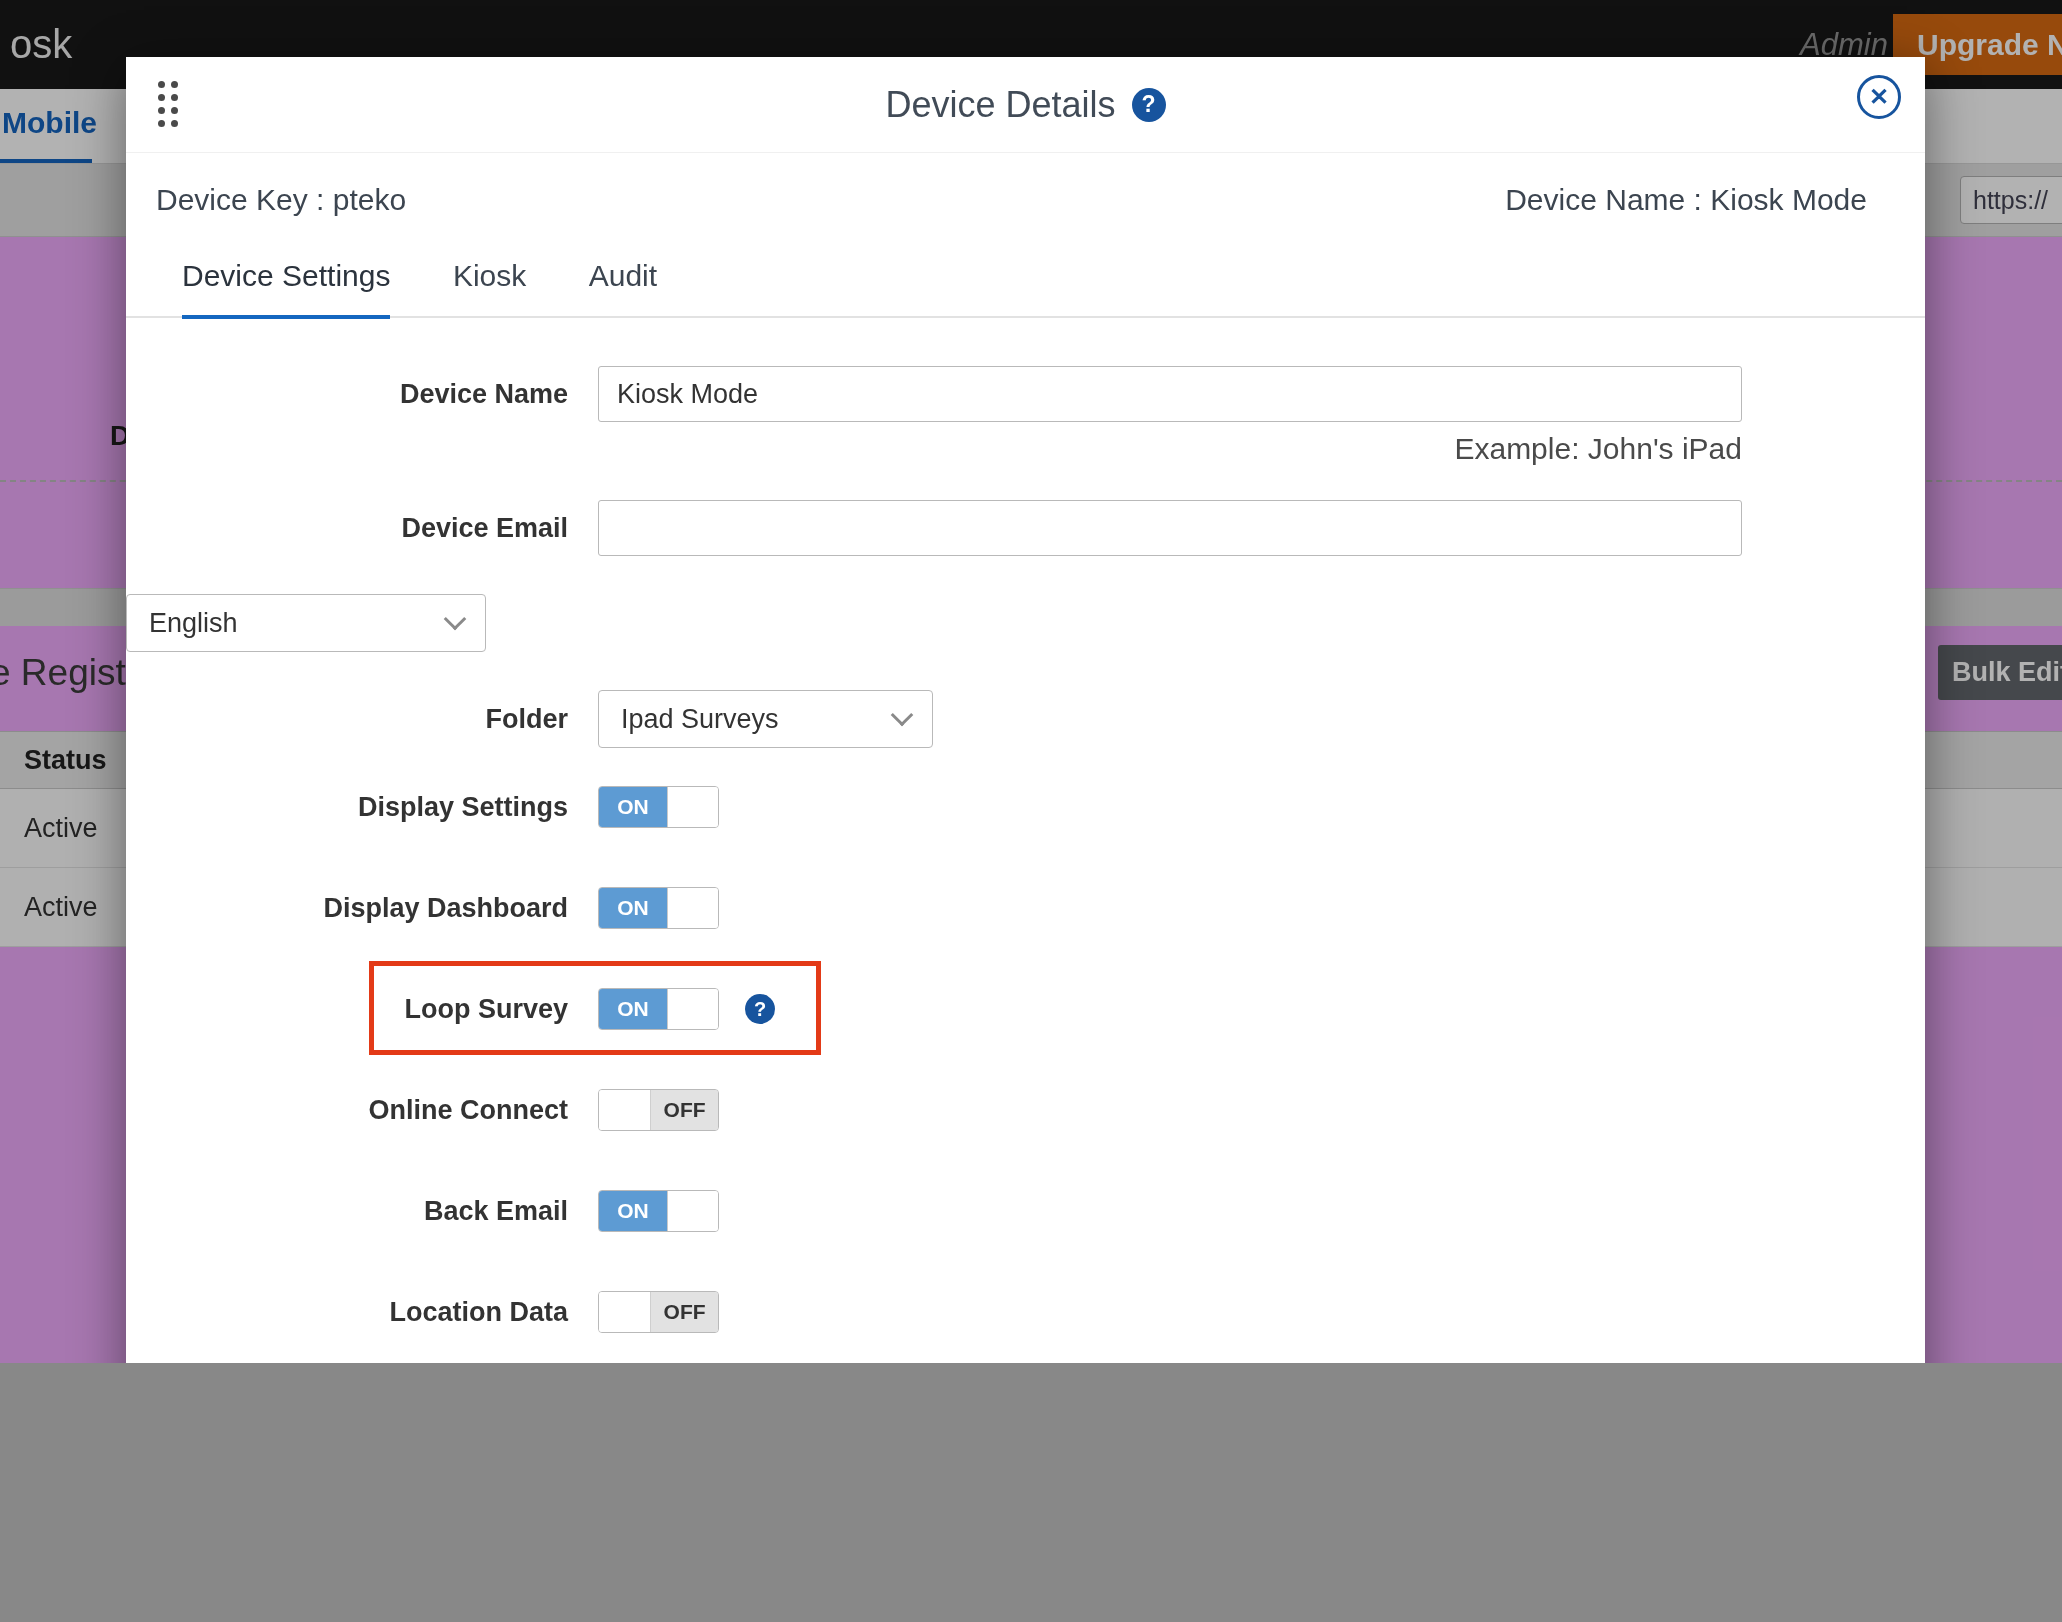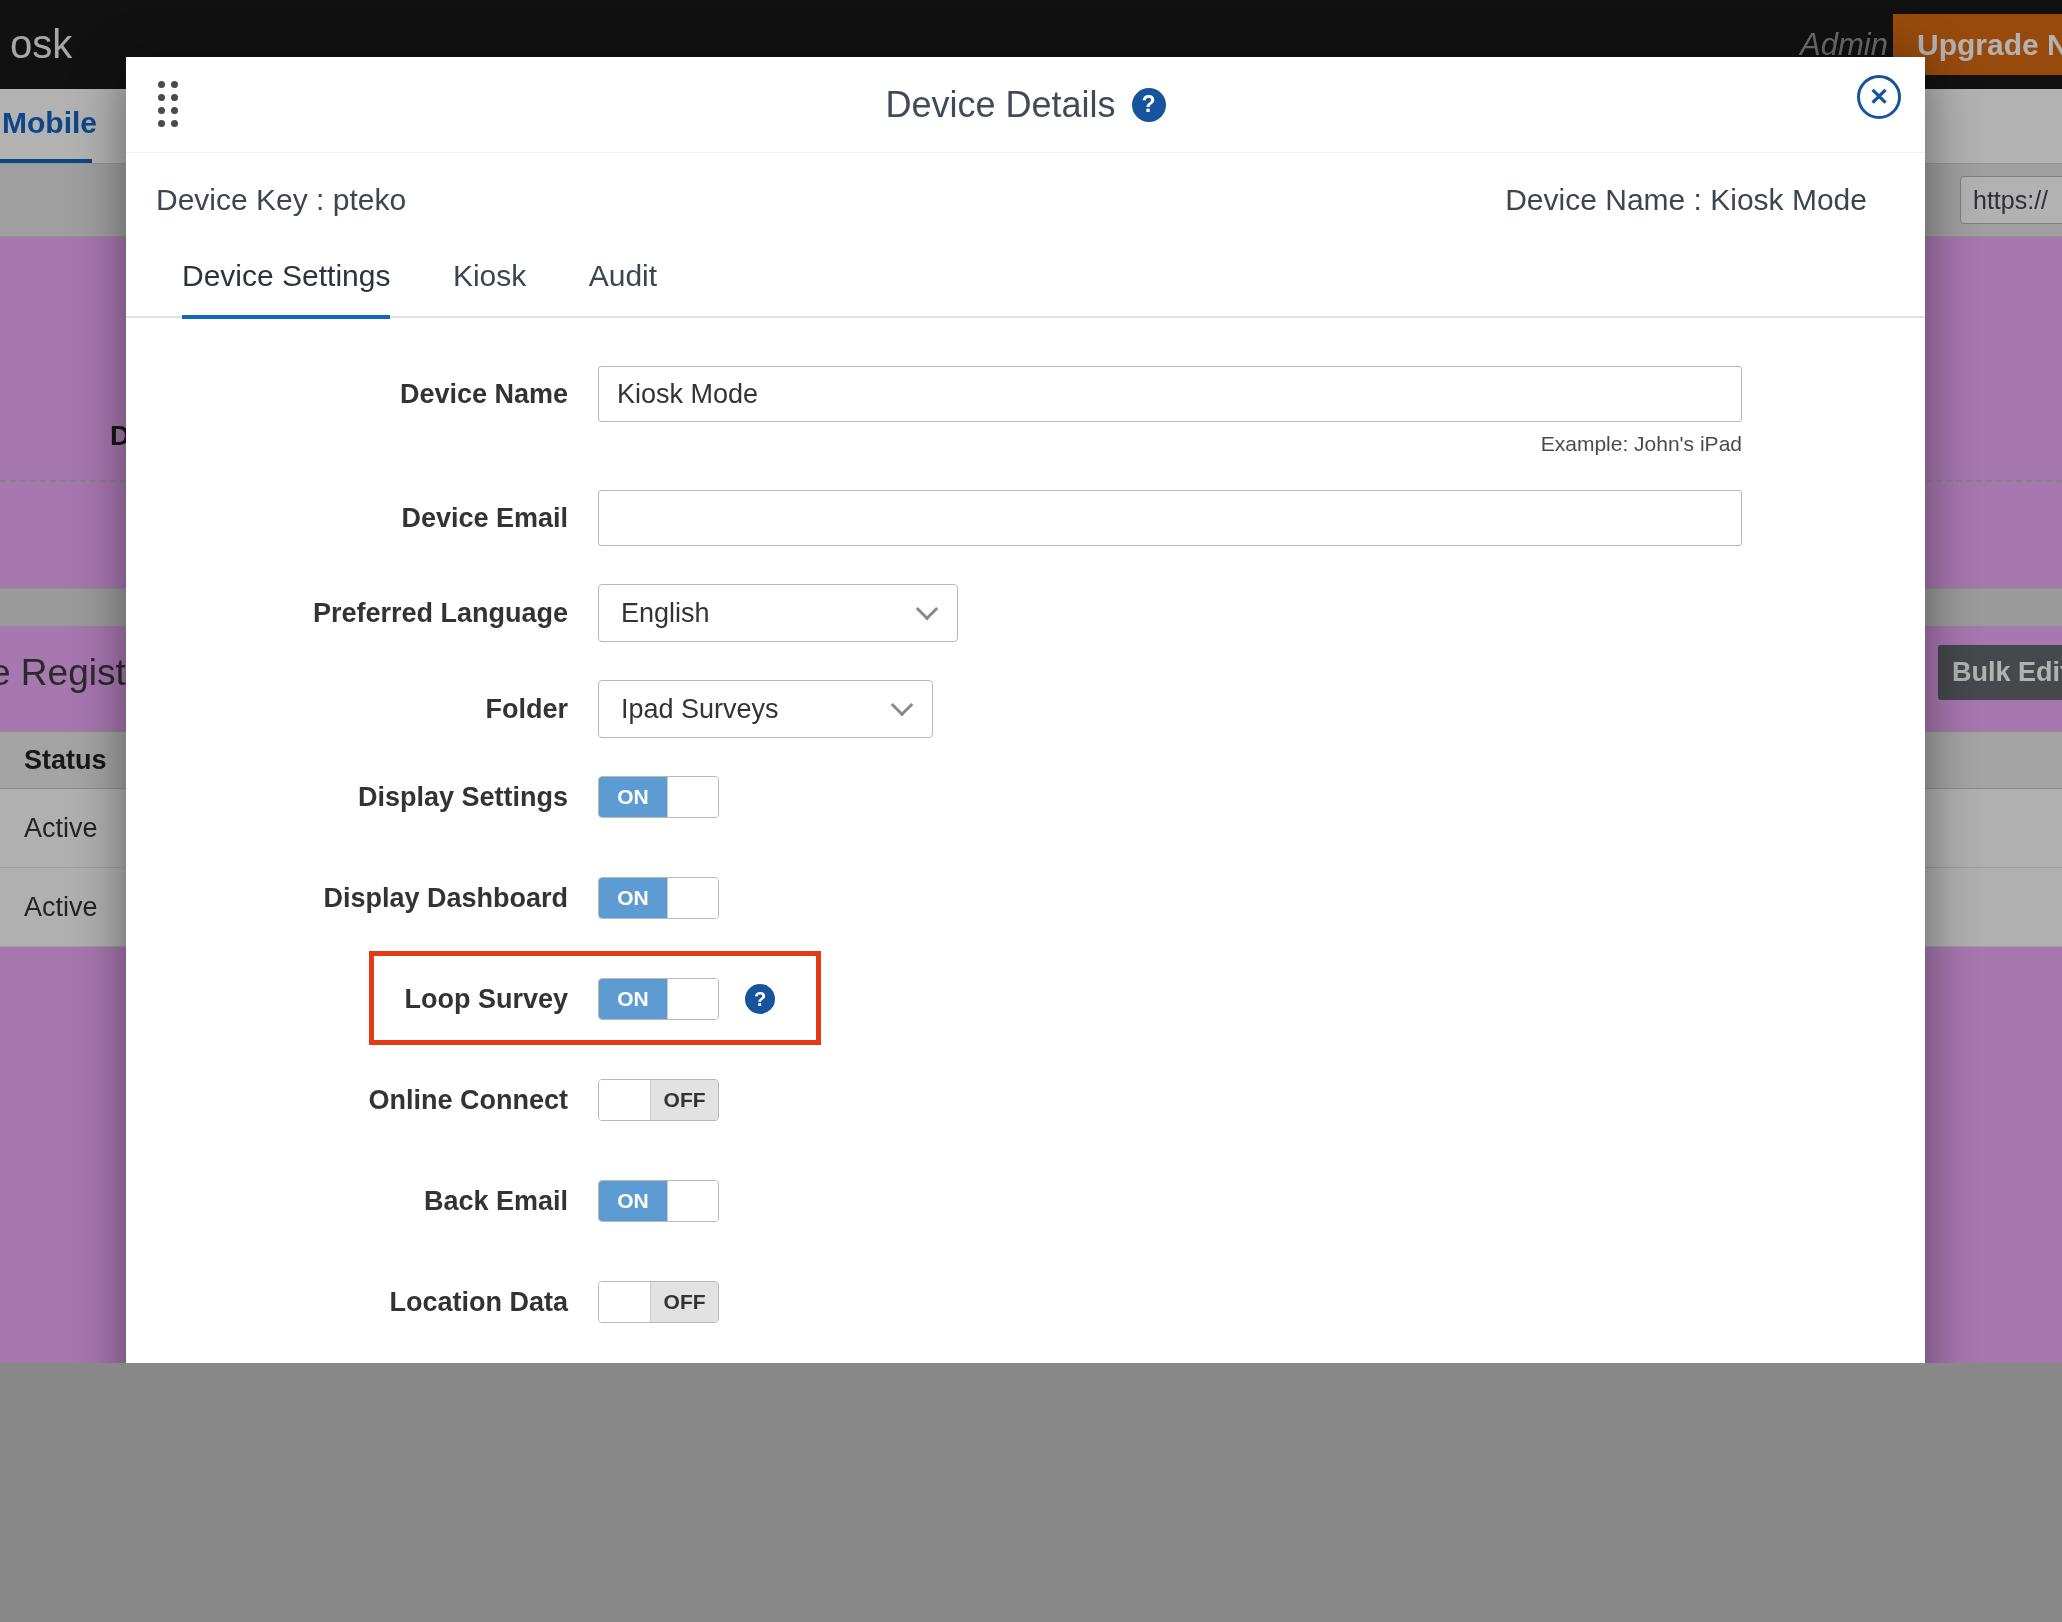--- a/index.html
+++ b/index.html
@@ -56,21 +56,21 @@
   .m-tabs { padding:0 56px; border-bottom:2px solid #e2e2e2; margin-top:14px; }
   .tab { display:inline-block; margin-right:58px; padding-bottom:22px; font-size:30px; color:#3c4550; cursor:pointer;
     border-bottom:4px solid transparent; margin-bottom:-3px; }
   .tab.active { border-bottom-color:#1467c0; color:#2b333d; }
 
   .m-form { padding-top:48px; }
   .form-row { display:flex; align-items:center; margin-bottom:38px; position:relative; }
   .flabel { width:442px; text-align:right; font-weight:bold; font-size:27px; color:#333; margin-right:30px; flex:0 0 442px; }
   .txt-input { width:1144px; height:56px; border:1px solid #b9b9b9; border-radius:3px; font-size:27px; padding:0 18px;
     color:#333; font-family:"Liberation Sans", sans-serif; }
-  .helper-row { margin:-28px 0 34px 472px; width:1144px; text-align:right; color:#4a4a4a; font-size:21px; }
+  .helper-row { margin:-28px 0 34px 472px; width:1144px; text-align:right; color:#4a4a4a; font-size:30px; }
 
   .select { height:58px; border:1px solid #b9b9b9; border-radius:4px; display:flex; align-items:center;
     justify-content:space-between; padding:0 22px; font-size:27px; color:#333; background:#fff; cursor:pointer; }
   .select.lang { width:360px; } .select.folder { width:335px; }
   .chev { width:16px; height:16px; border-right:3px solid #8a8a8a; border-bottom:3px solid #8a8a8a;
     transform:rotate(45deg); margin-top:-8px; }
 
   .toggle-row { margin-bottom:59px; }
   .toggle { width:121px; height:42px; border:1px solid #b9b9b9; border-radius:4px; display:flex; overflow:hidden;
     background:#fff; cursor:pointer; box-shadow:inset 0 1px 2px rgba(0,0,0,.08); }
@@ -166,21 +166,20 @@
         <input class="txt-input" type="text" value="Kiosk Mode" style="">
       </div>
       <div class="helper-row">Example: John's iPad</div>
 
       <div class="form-row">
         <label class="flabel">Device Email</label>
         <input class="txt-input" type="text" value="" style="">
       </div>
 
       <div class="form-row">
-        <label class="flabel">Preferred Language</label>
         <div class="select lang">
           <span>English</span>
           <span class="chev"></span>
         </div>
       </div>
 
       <div class="form-row">
         <label class="flabel">Folder</label>
         <div class="select folder">
           <span>Ipad Surveys</span>

